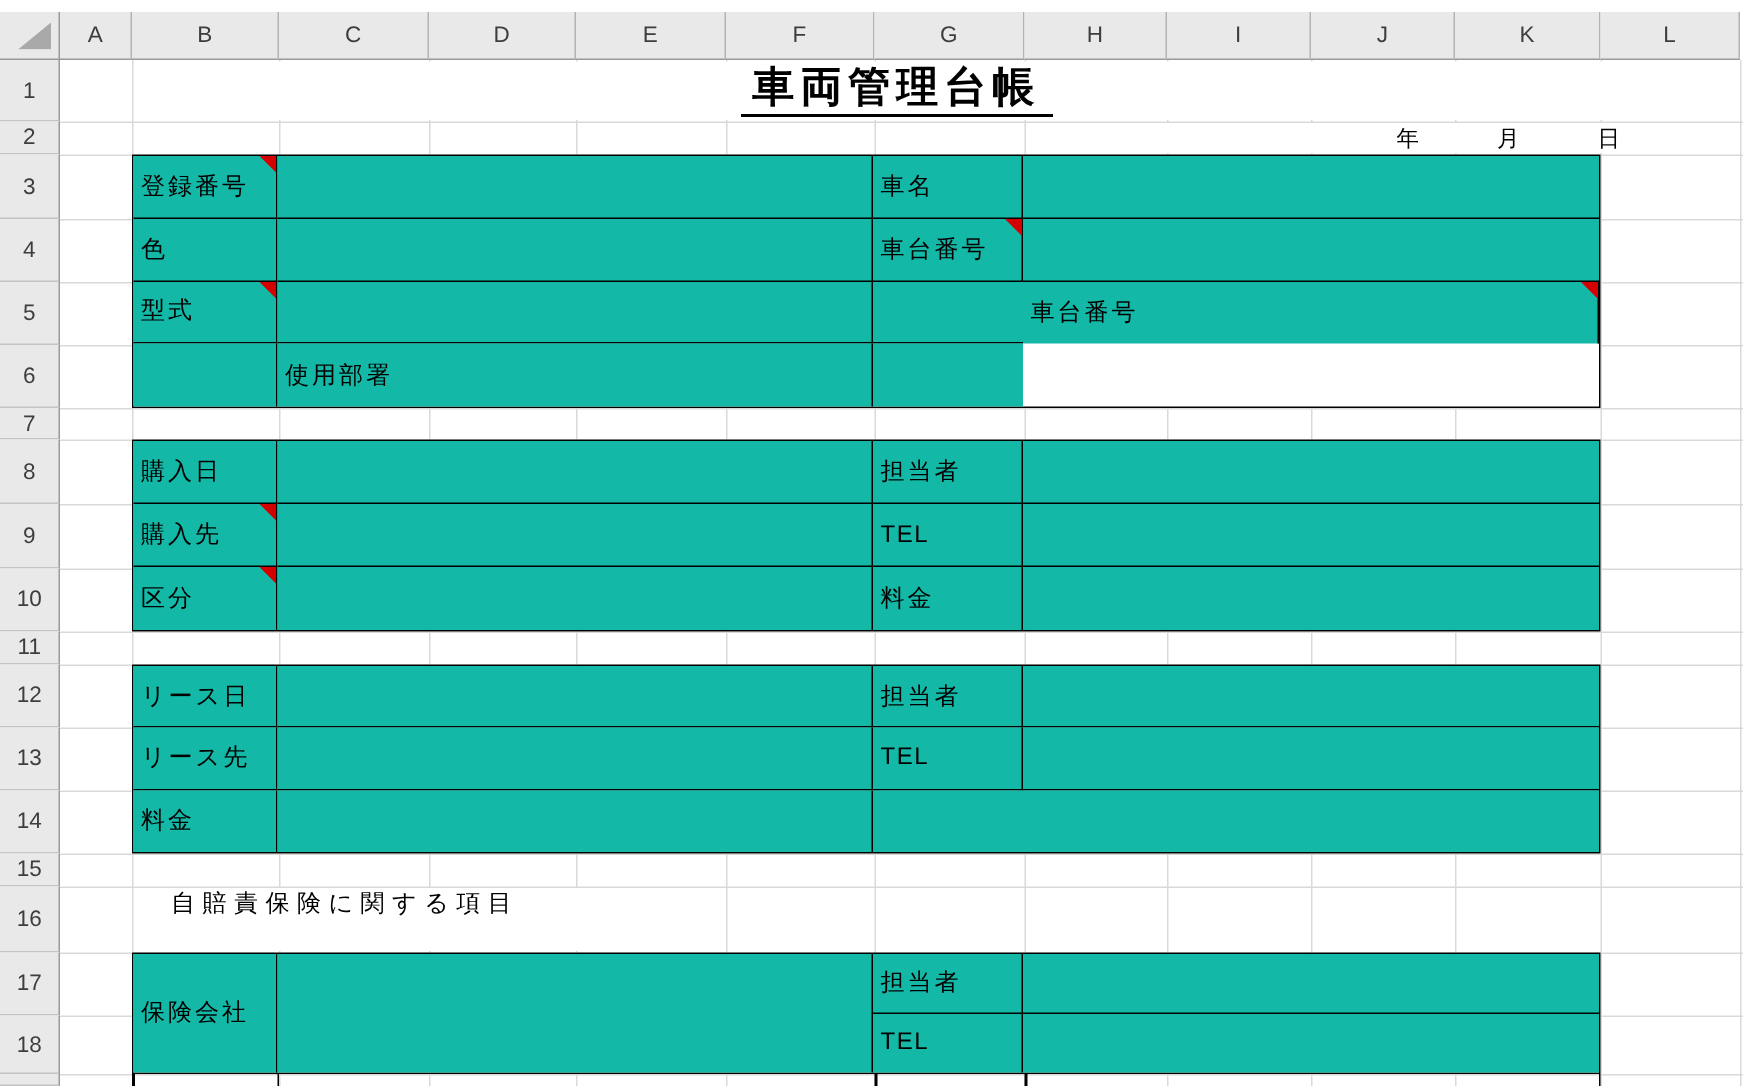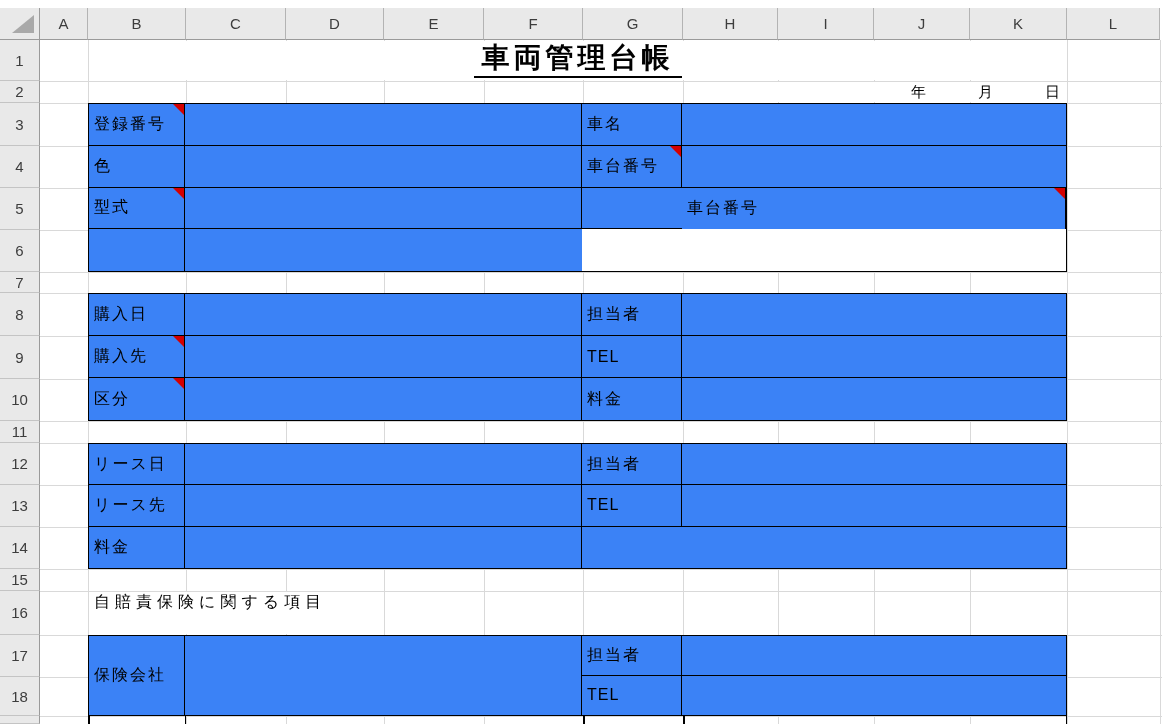--- a/index.html
+++ b/index.html
@@ -17,32 +17,32 @@
   .corner-tri{position:absolute;right:5px;bottom:6px;width:22px;height:18px;
     background:#a9a9a9;clip-path:polygon(100% 0,100% 100%,0 100%);}
   .rowhdr{position:absolute;left:0;width:40px;background:#e9e9e9;
     border-right:1px solid #9a9a9a;border-bottom:1px solid #c4c4c4;
     display:flex;align-items:center;justify-content:center;
     font-size:15px;color:#3d3d3d;box-sizing:border-box;z-index:6;}
   
   .gv{position:absolute;top:40px;height:684px;width:1px;background:#d9d9d9;z-index:1;}
   .gh{position:absolute;left:40px;width:1122px;height:1px;background:#d9d9d9;z-index:1;}
   
-  .ovl{position:absolute;background:#fff;z-index:2;box-sizing:border-box;}
+  .ovl{position:absolute;background:#fff;z-index:2;box-sizing:border-box;margin-left:20px;}
   .title-cell{display:flex;align-items:center;justify-content:center;}
   .title-text{font-size:28px;font-weight:bold;letter-spacing:4px;
     border-bottom:2px solid #000;padding:0 8px 2px 8px;line-height:1.1;}
   .date-cell{display:flex;align-items:center;justify-content:flex-end;gap:52px;
     padding-right:6px;font-size:15px;}
   .sec-head{display:flex;padding-left:5px;font-size:16px;letter-spacing:5px;}
   
   .tbl{position:absolute;background:#fff;border:1.5px solid #000;display:grid;
     box-sizing:border-box;z-index:3;}
   .c{position:relative;border-right:1.5px solid #000;border-bottom:1.5px solid #000;
-    display:flex;align-items:center;box-sizing:border-box;background:#3b82f6;}
+    display:flex;align-items:center;box-sizing:border-box;background:#14b8a6;}
   .c.lbl{padding-left:5px;font-size:16px;letter-spacing:2px;}
   .c.tel{letter-spacing:1px;}
   .c.nr{border-right:none;}
   .c.nb{border-bottom:none;}
   .tri{position:absolute;top:0;right:0;width:0;height:0;
     border-top:11px solid #d40000;border-left:11px solid transparent;}
   .stub{position:absolute;width:1.5px;background:#000;z-index:3;}
 </style>
 </head>
 <body>
@@ -121,20 +121,23 @@
         <span class="tri"></span>
       </div>
     <div class="c"></div>
     <div class="c nr"></div>
 
     <div class="c lbl nb">
         <span>車台番号</span>
         <span class="tri"></span>
       </div>
     <div class="c nb"></div>
+    <div class="c lbl nb">
+        <span>使用部署</span>
+      </div>
     <div class="c nr nb"></div>
   </div>
 
   <div class="tbl" style="left:88px;top:293px;width:979px;height:128px;
        grid-template-columns:96px 397px 100px 1fr;grid-template-rows:repeat(3,1fr);">
     <div class="c lbl">
         <span>購入日</span>
       </div>
     <div class="c"></div>
     <div class="c lbl">

